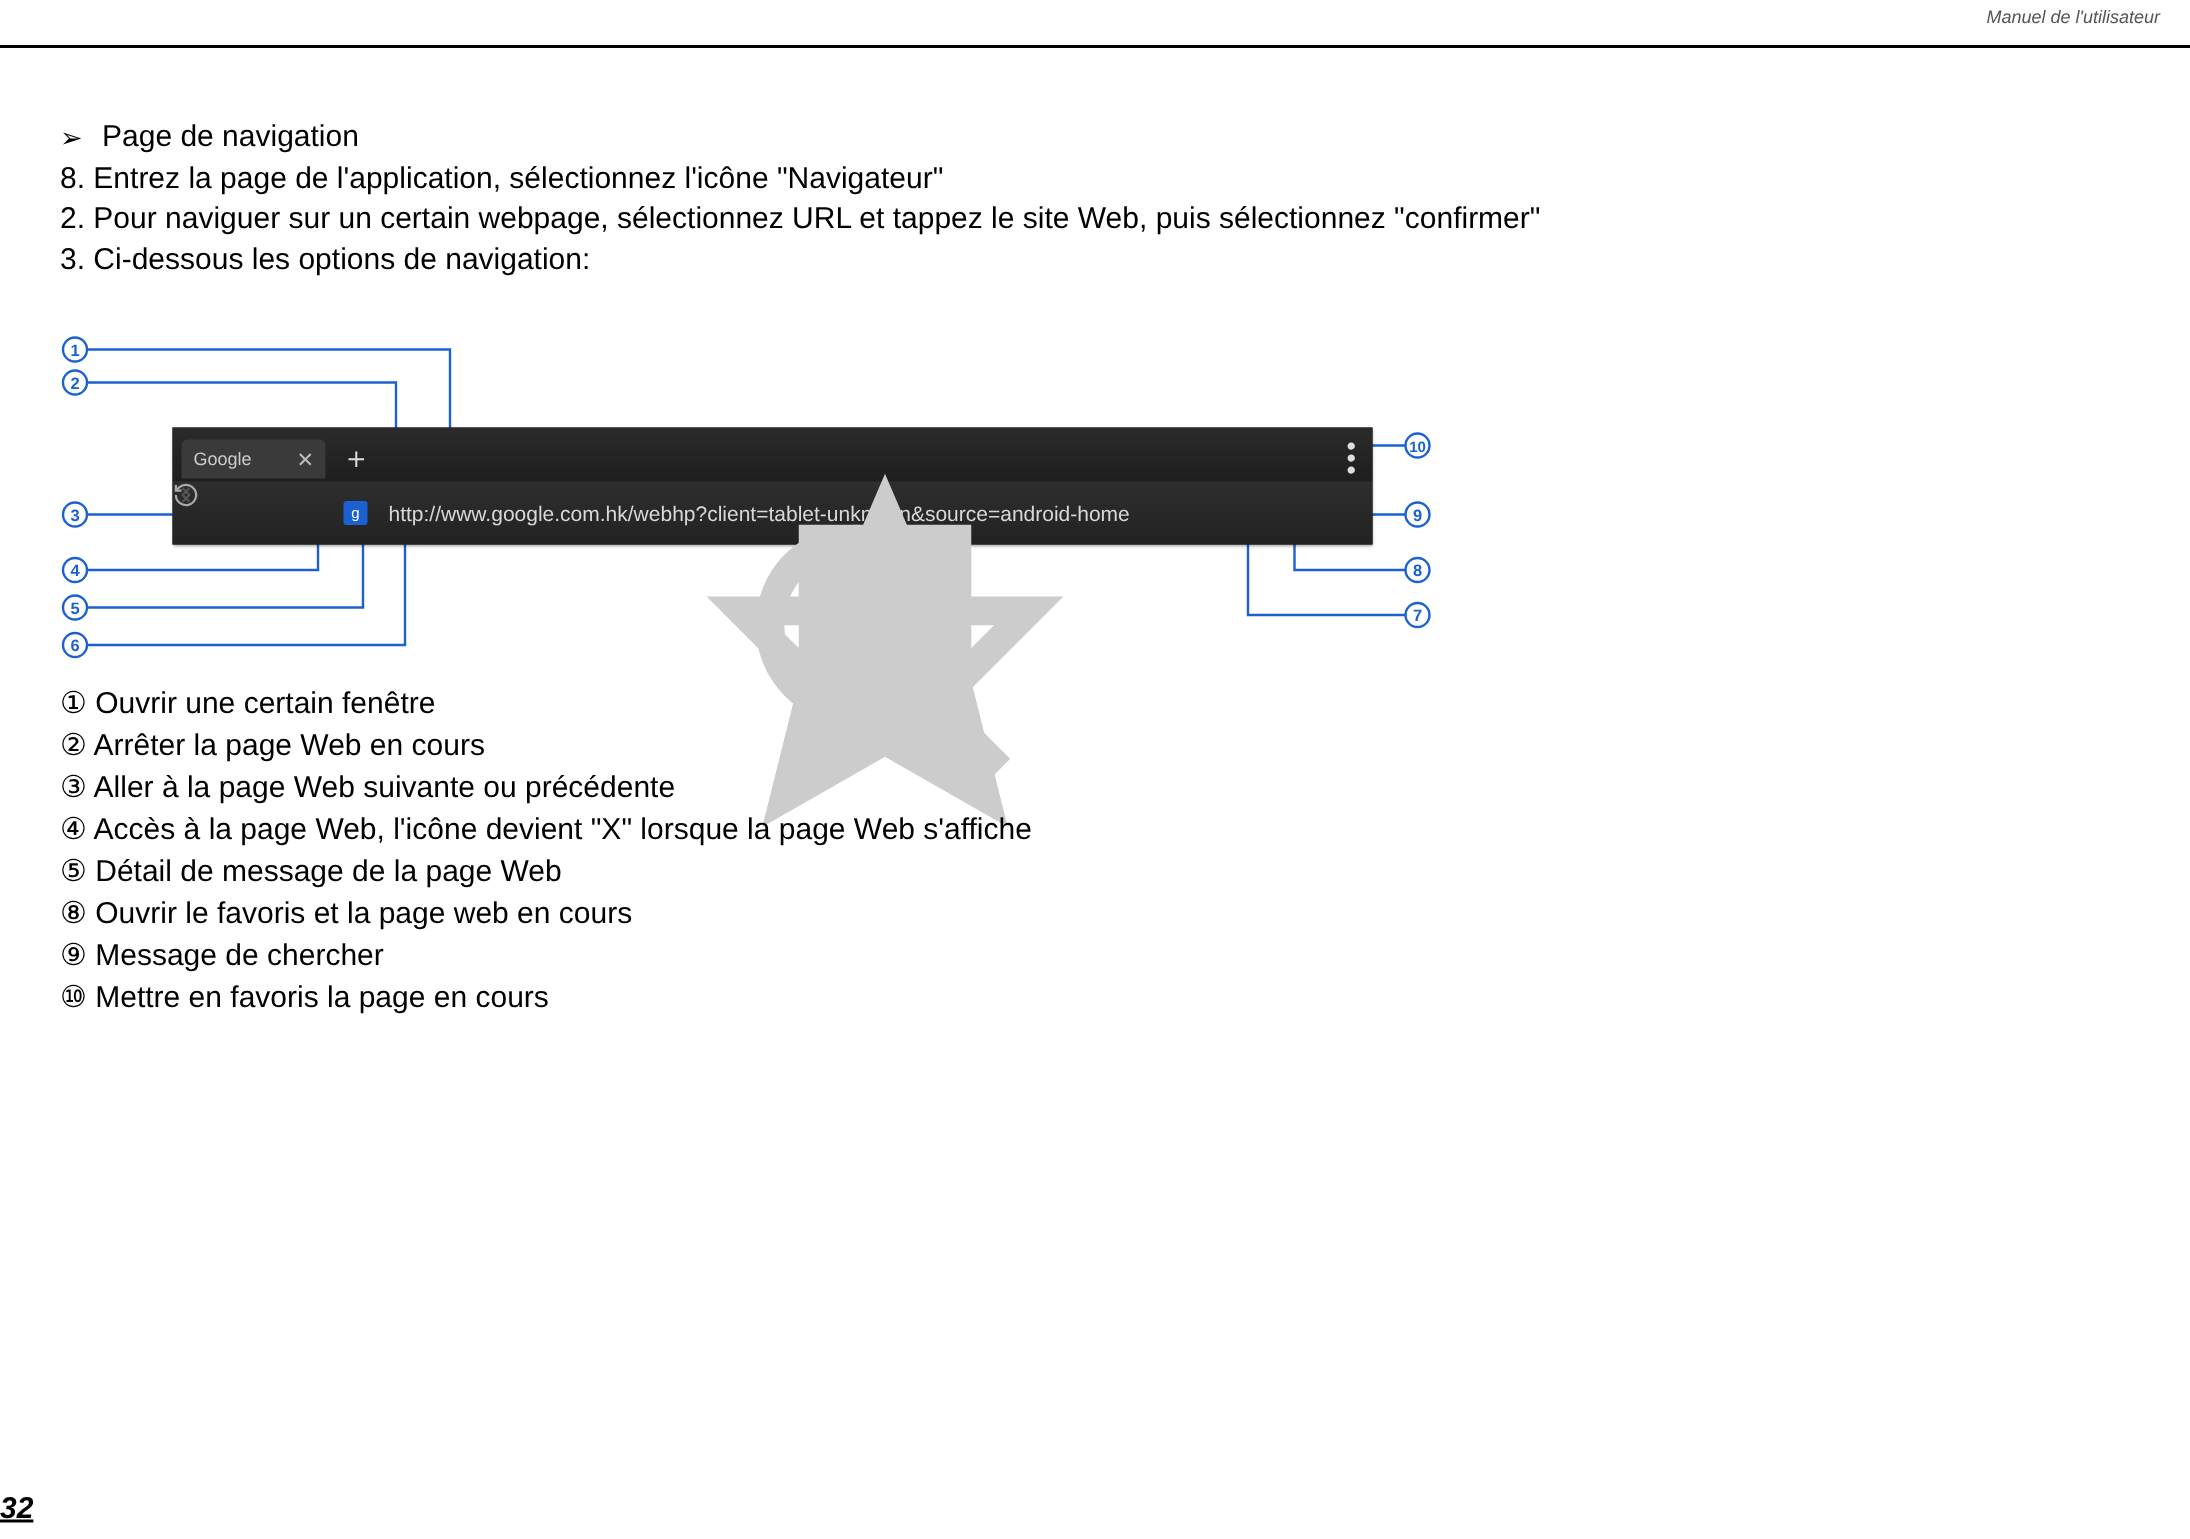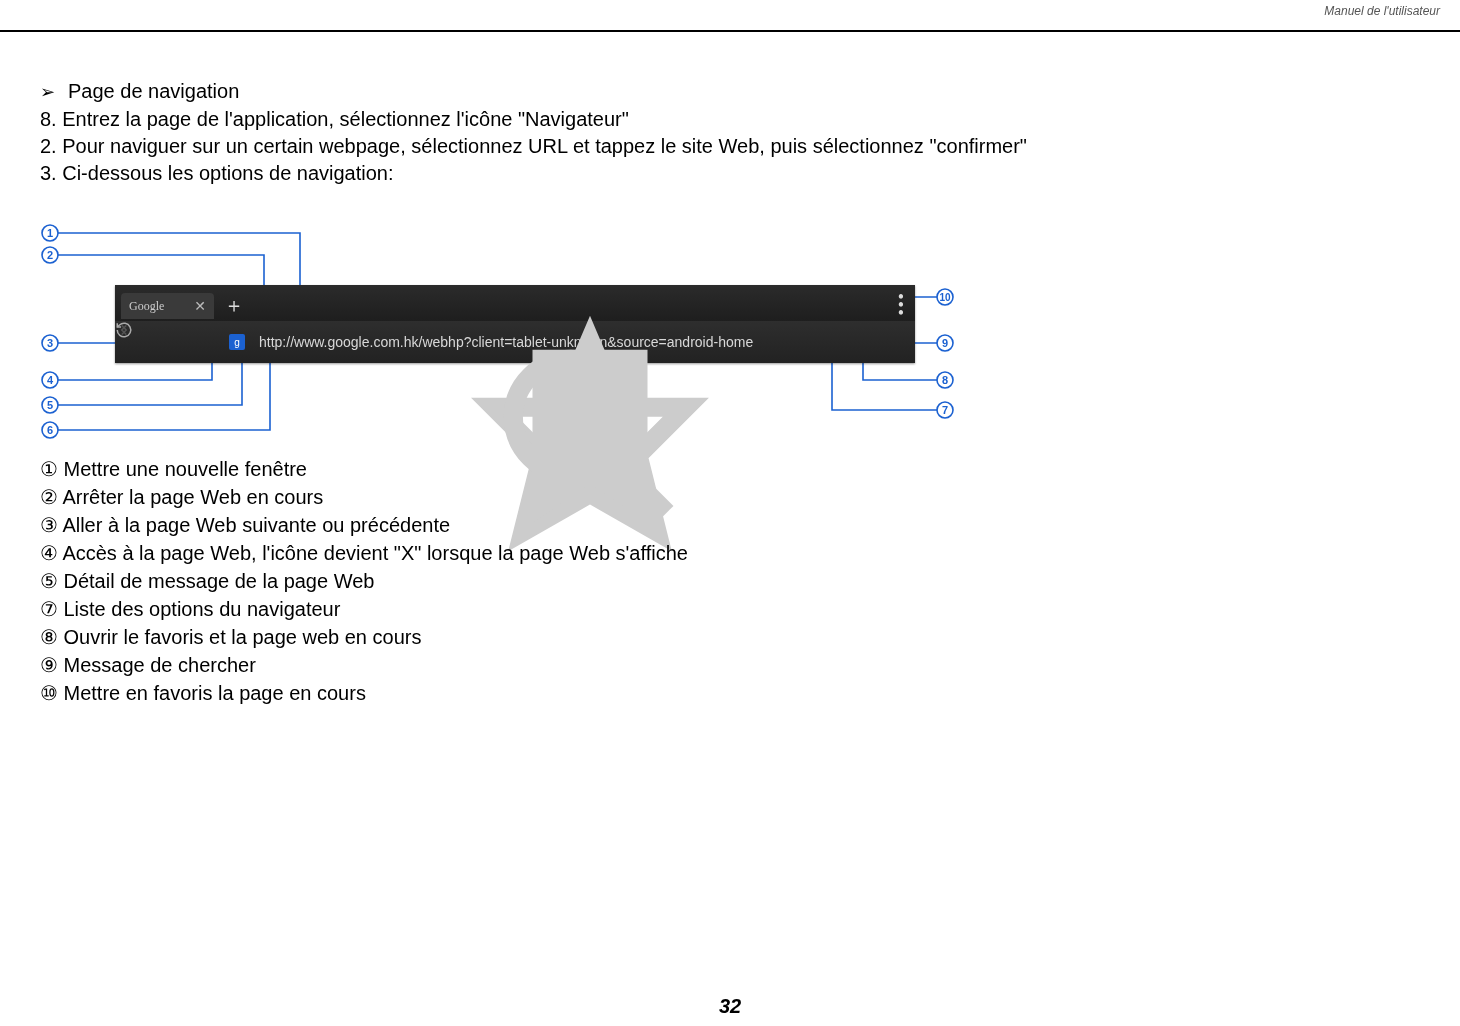--- a/index.html
+++ b/index.html
@@ -80,21 +80,20 @@
   }
   .tab-strip {
     position: absolute;
     left: 0;
     top: 0;
     right: 0;
     height: 36px;
     background: linear-gradient(#2b2b2b, #1e1e1e);
     display: flex;
     align-items: center;
-    font-family: Liberation Serif, serif;
   }
   .tab {
     display: flex;
     align-items: center;
     height: 26px;
     background: #3a3a3a;
     color: #ccc;
     font-size: 12px;
     padding: 0 8px;
     margin-left: 6px;
@@ -197,24 +196,25 @@
     line-height: 28px;
   }
   .legend .row {
     margin-bottom: 0;
   }
   .page-number {
     position: absolute;
     bottom: 8px;
     left: 0;
     right: 0;
-    text-align: center;
+    text-align: left;
     font-size: 20px;
     font-style: italic;
     font-weight: bold;
+    text-decoration: underline;
   }
 </style>
 </head>
 <body>
 
 <div class="page">
 
   <div class="header-title">Manuel de l'utilisateur</div>
   <div class="header-rule"></div>
 
@@ -323,26 +323,25 @@
             <svg viewBox="0 0 24 24" fill="currentColor">
                 <path d="M6 3h12v18l-6-4-6 4z"></path>
               </svg>
           </div>
         </div>
       </div>
     </div>
   </div>
 
   <div class="legend">
-    <div class="row"><span>①</span>  <span>Mettre une nouvelle fenêtre</span></div>
+    <div class="row"><span>①</span>  <span>Ouvrir une certain fenêtre</span></div>
     <div class="row"><span>②</span>  <span>Arrêter la page Web en cours</span></div>
     <div class="row"><span>③</span>  <span>Aller à la page Web suivante ou précédente</span></div>
     <div class="row"><span>④</span>  <span>Accès à la page Web, l'icône devient "X" lorsque la page Web s'affiche</span></div>
     <div class="row"><span>⑤</span>  <span>Détail de message de la page Web</span></div>
-    <div class="row"><span>⑦</span>  <span>Liste des options du navigateur</span></div>
     <div class="row"><span>⑧</span>  <span>Ouvrir le favoris et la page web en cours</span></div>
     <div class="row"><span>⑨</span>  <span>Message de chercher</span></div>
     <div class="row"><span>⑩</span>  <span>Mettre en favoris la page en cours</span></div>
   </div>
 
   <div class="page-number">32</div>
 
 </div>
 
 </body></html>

